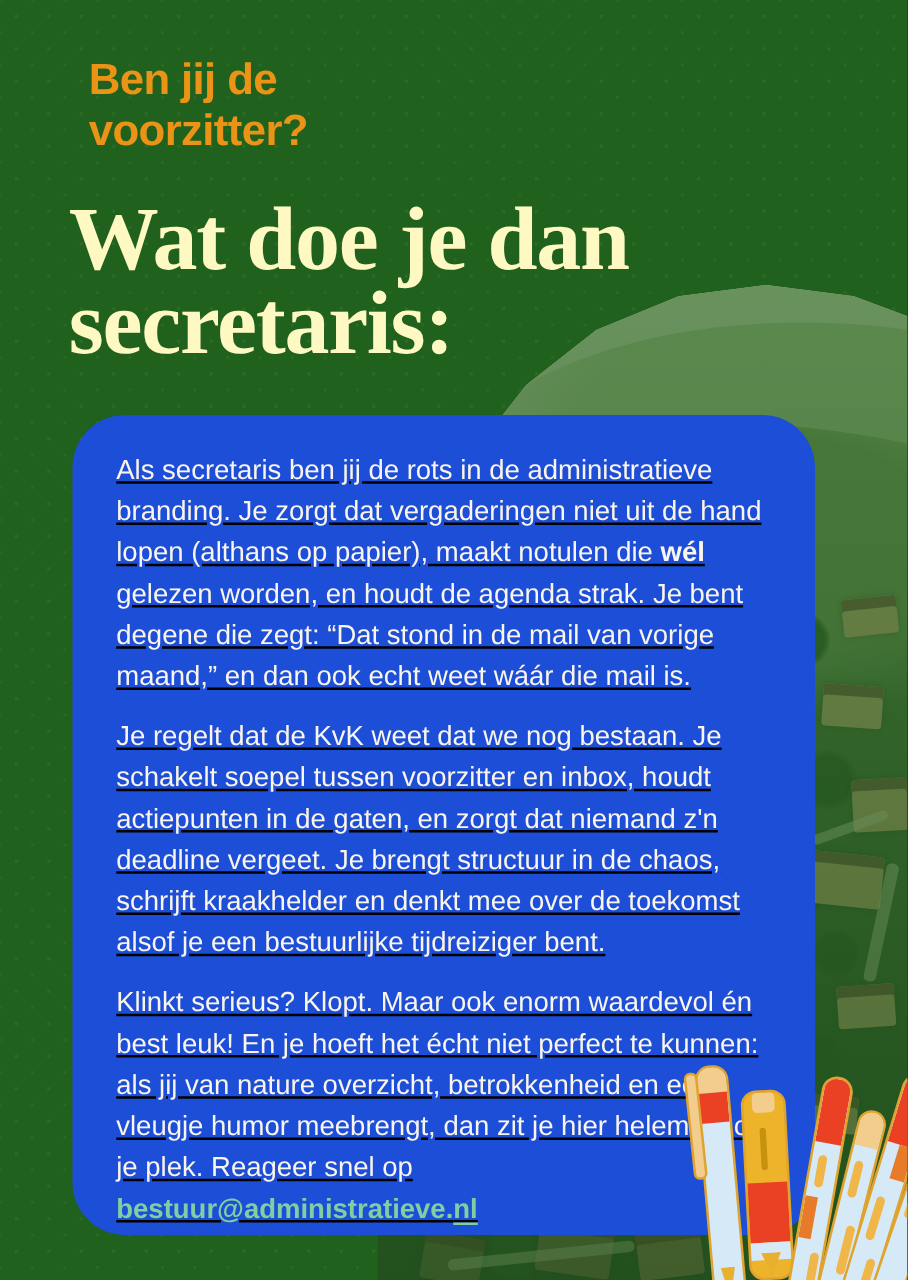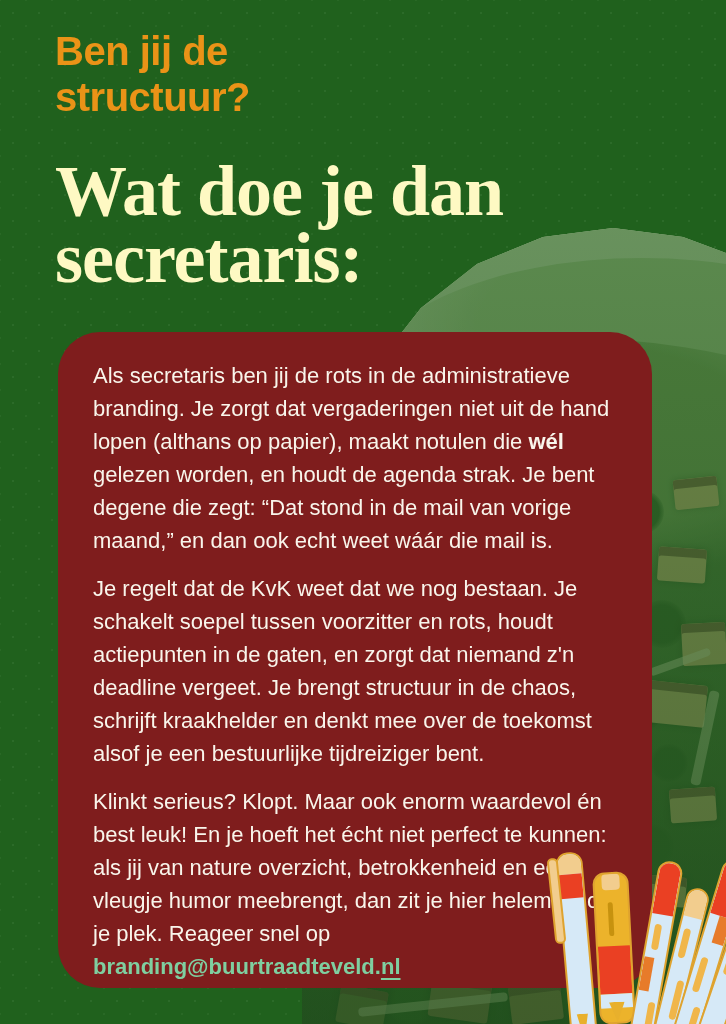--- a/index.html
+++ b/index.html
@@ -36,36 +36,37 @@
   .house{position:absolute;border-radius:3px;background:#a59c66;
     box-shadow:inset 0 9px 0 rgba(86,70,48,.75), 0 0 6px rgba(20,50,20,.35);}
   .tree{position:absolute;border-radius:50%;
     background:radial-gradient(circle,#2e5a27 0 55%,rgba(46,90,39,0) 75%);}
   .road{position:absolute;background:rgba(186,198,156,.55);border-radius:4px;}
   .tint{position:absolute;inset:0;
     background:linear-gradient(180deg,rgba(48,110,40,.30),rgba(28,76,24,.52)),
                rgba(36,96,30,.22);}
   
   .title{
-    position:absolute;left:55px;top:28px;z-index:2;margin:0;
-    font-size:40px;line-height:1.16;font-weight:bold;letter-spacing:-.5px;
+    position:absolute;left:55px;top:28px;z-index:2;margin:16px;
+    font-size:35px;line-height:1.16;font-weight:bold;letter-spacing:-.5px;
     color:#ea9317;
   }
   .subtitle{
     position:absolute;left:55px;top:158px;z-index:2;margin:0;
     font-family:"Liberation Serif",serif;
     font-size:72px;line-height:.93;font-weight:bold;letter-spacing:-1px;
     color:#fef9c3;
   }
   .line{display:block;}
   
   .card{
     position:absolute;left:58px;top:332px;width:594px;height:656px;z-index:3;
-    background:#7f1d1d;border-radius:42px;box-sizing:border-box;
+    background:#1d4ed8;border-radius:42px;box-sizing:border-box;
     padding:27px 36px 0 35px;
+    text-decoration:underline;
   }
   .card p{
     margin:0 0 15px 0;
     color:#f9f5eb;font-size:22px;line-height:33px;font-weight:500;
   }
   .card .b{font-weight:bold;}
   .email{
     color:#7fcfa0;font-weight:bold;text-decoration:none;cursor:pointer;
   }
   .email .suffix{
@@ -123,31 +124,31 @@
       <div class="road" style="left:346px;top:430px;width:64px;height:8px;transform:rotate(-20deg)"></div>
       <div class="road" style="left:56px;top:772px;width:150px;height:9px;transform:rotate(-6deg)"></div>
       <div class="road" style="left:330px;top:636px;width:8px;height:84px;transform:rotate(15deg)"></div>
 
       <div class="tint"></div>
     </div>
   </div>
 
   <h1 class="title">
     <span class="line">Ben jij de</span>
-    <span class="line">structuur?</span>
+    <span class="line">voorzitter?</span>
   </h1>
   <h2 class="subtitle">
     <span class="line">Wat doe je dan</span>
     <span class="line">secretaris:</span>
   </h2>
 
   <div class="card">
     <p><span>Als secretaris ben jij de rots in de administratieve branding. Je zorgt dat vergaderingen niet uit de hand lopen (althans op papier), maakt notulen die </span><span class="b">wél</span><span> gelezen worden, en houdt de agenda strak. Je bent degene die zegt: “Dat stond in de mail van vorige maand,” en dan ook echt weet wáár die mail is.</span></p>
-    <p>Je regelt dat de KvK weet dat we nog bestaan. Je schakelt soepel tussen voorzitter en rots, houdt actiepunten in de gaten, en zorgt dat niemand z'n deadline vergeet. Je brengt structuur in de chaos, schrijft kraakhelder en denkt mee over de toekomst alsof je een bestuurlijke tijdreiziger bent.</p>
-    <p><span>Klinkt serieus? Klopt. Maar ook enorm waardevol én best leuk! En je hoeft het écht niet perfect te kunnen: als jij van nature overzicht, betrokkenheid en een vleugje humor meebrengt, dan zit je hier helemaal op je plek. Reageer snel op </span><a class="email"><span>branding@buurtraadteveld.</span><span class="suffix">nl</span></a></p>
+    <p>Je regelt dat de KvK weet dat we nog bestaan. Je schakelt soepel tussen voorzitter en inbox, houdt actiepunten in de gaten, en zorgt dat niemand z'n deadline vergeet. Je brengt structuur in de chaos, schrijft kraakhelder en denkt mee over de toekomst alsof je een bestuurlijke tijdreiziger bent.</p>
+    <p><span>Klinkt serieus? Klopt. Maar ook enorm waardevol én best leuk! En je hoeft het écht niet perfect te kunnen: als jij van nature overzicht, betrokkenheid en een vleugje humor meebrengt, dan zit je hier helemaal op je plek. Reageer snel op </span><a class="email"><span>bestuur@administratieve.</span><span class="suffix">nl</span></a></p>
   </div>
 
   <div class="pens">
 
     <div class="pen" style="left:563px;top:852px;width:27px;height:190px;transform:rotate(-5deg)">
       <div class="seg cap-beige" style="top:0;height:20px"></div>
       <div class="seg cap-red" style="top:20px;height:24px"></div>
       <div class="nib" style="bottom:0;height:26px"></div>
     </div>
     <div class="clip-hook" style="left:551px;top:858px;height:82px;transform:rotate(-6deg)"></div>

